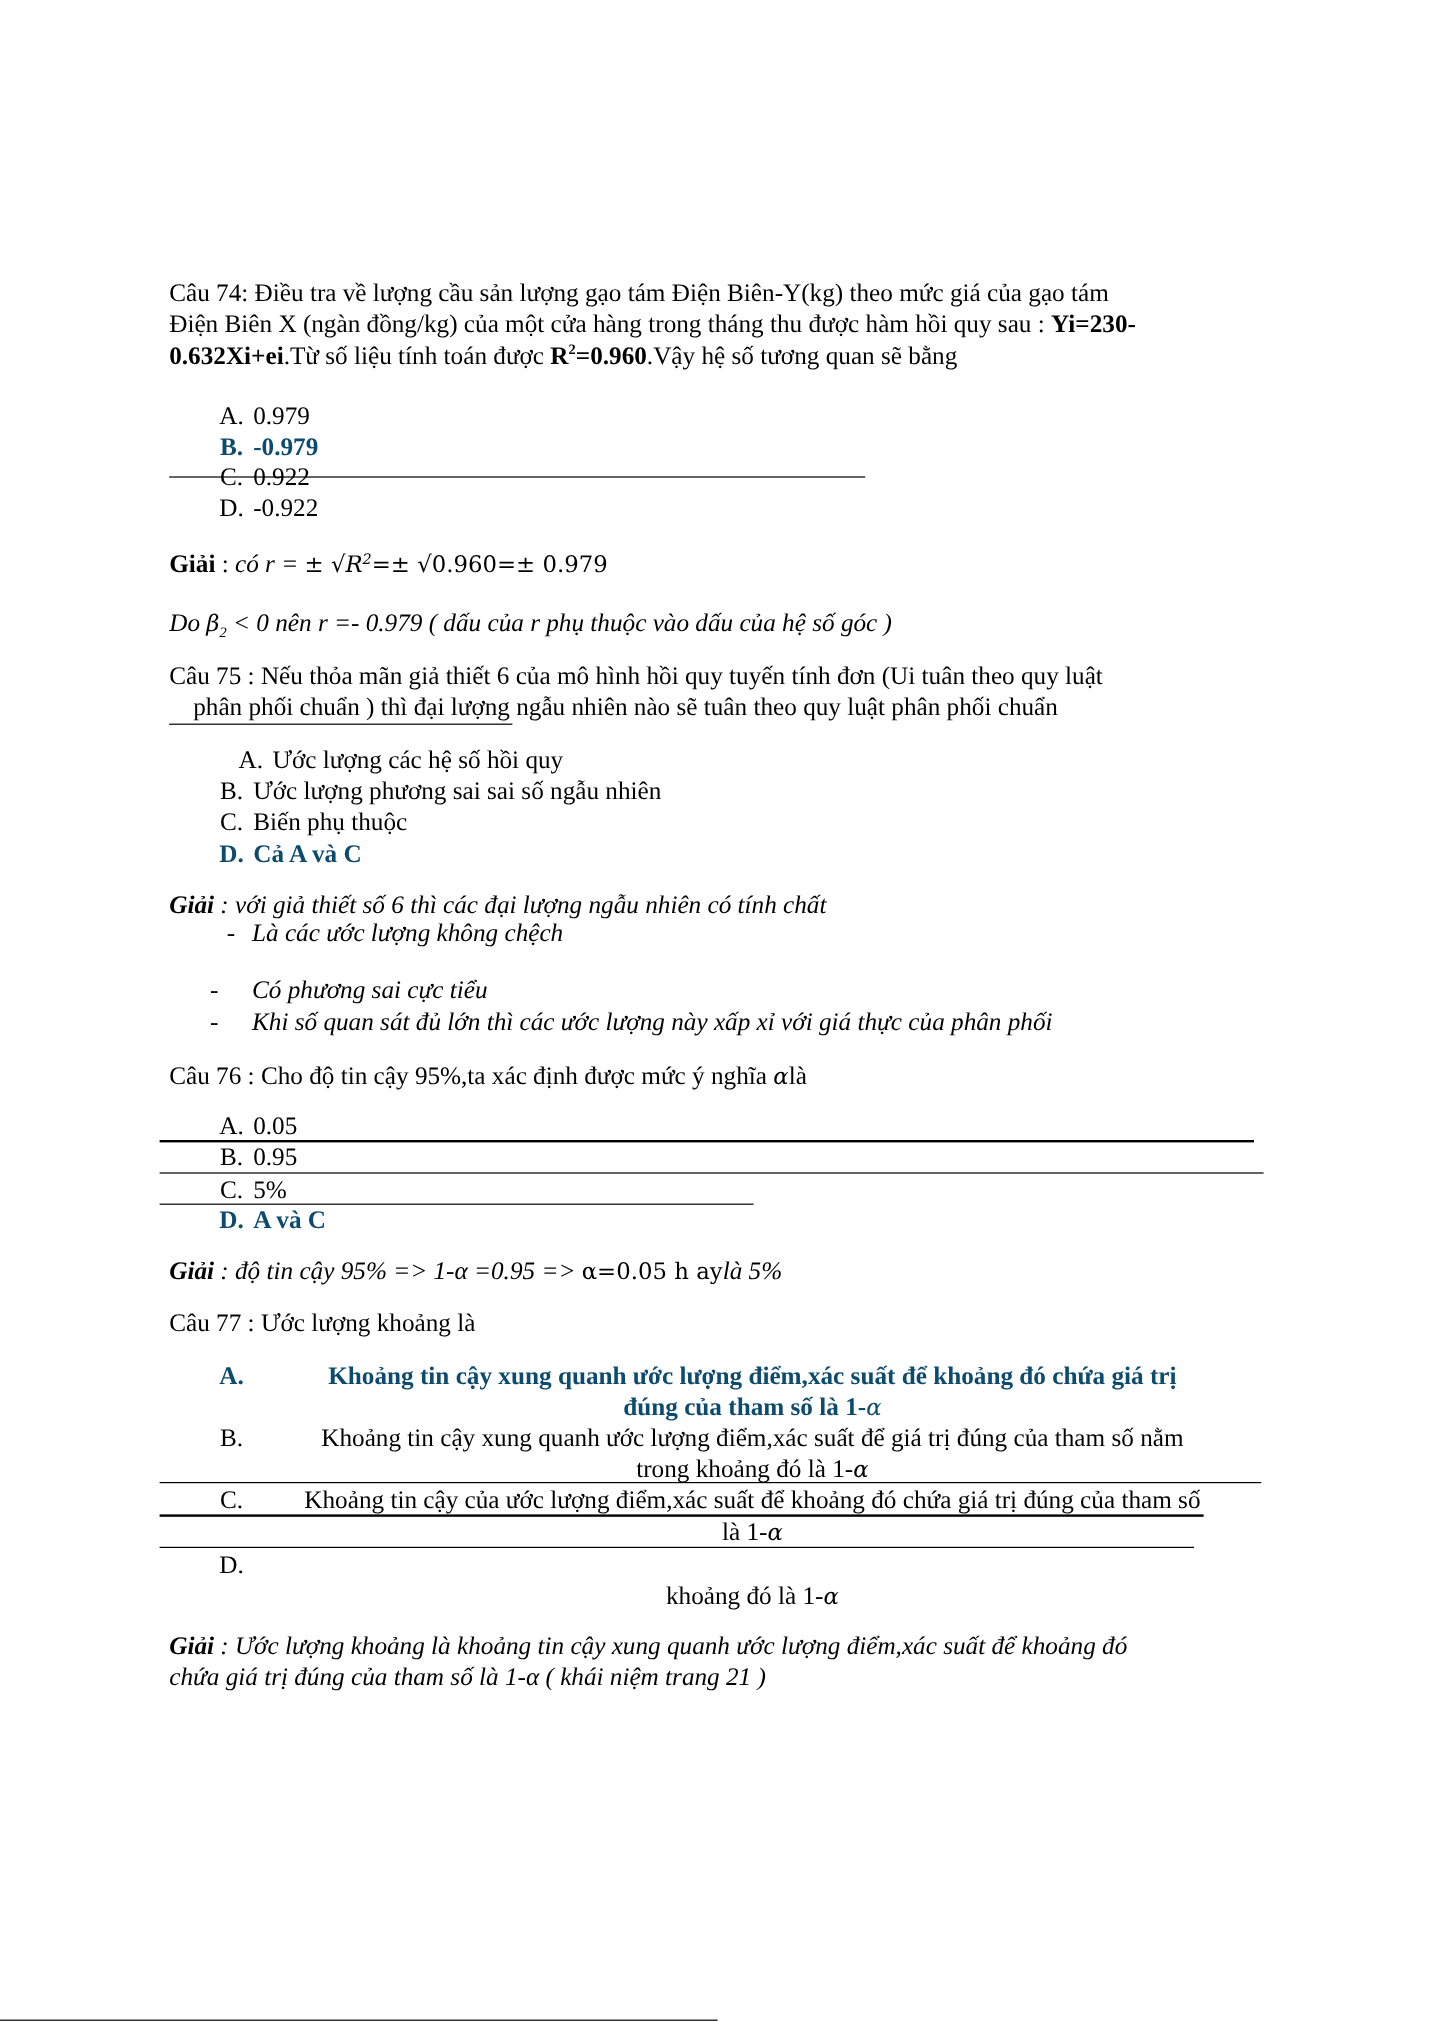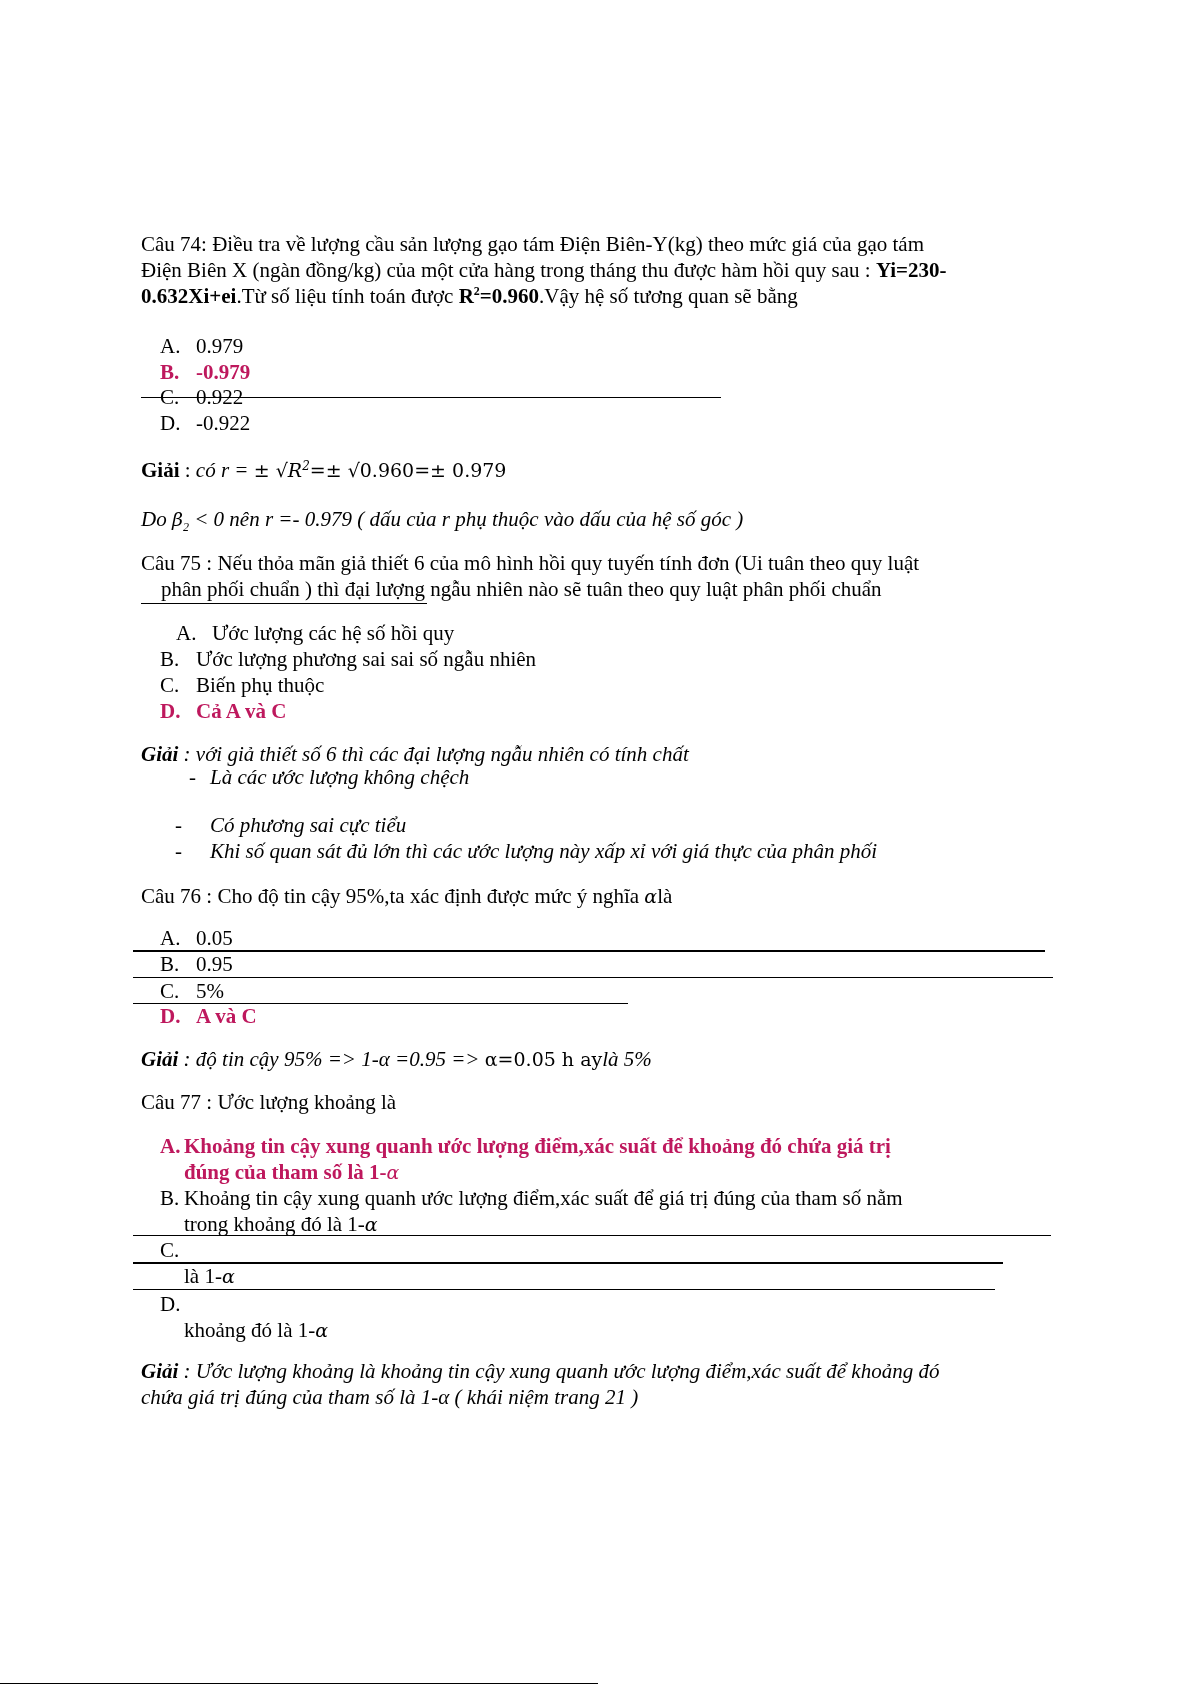--- a/index.html
+++ b/index.html
@@ -3,26 +3,26 @@
   <meta charset="utf-8">
   <style>
     html, body { margin: 0; padding: 0; background: #ffffff; }
     body {
       width: 1191px; height: 1685px; position: relative; overflow: hidden;
       font-family: "Liberation Serif", "DejaVu Serif", serif;
       color: #000; font-size: 21px; line-height: 26px;
     }
     .abs { position: absolute; }
     .para { left: 141px; width: 900px; }
-    .opt { left: 160px; }
+    .opt { left: 175px; text-align: center; }
     .opt .lbl { display: inline-block; width: 36px; }
     .opt.wrap { width: 880px; }
     .opt.wrap .lbl { position: absolute; left: 0; }
     .opt.wrap .txt { display: block; margin-left: 24px; }
-    .red { color: #be185d; font-weight: bold; }
+    .red { color: #0c4a6e; font-weight: bold; }
     .b { font-weight: bold; }
     .i { font-style: italic; }
     .hline { position: absolute; height: 0; border-top: 1.5px solid #000; }
     .hline.thick { border-top-width: 2px; }
     .bullet { left: 175px; font-style: italic; }
     .bullet .dash { display: inline-block; width: 35px; font-style: normal; }
     .math { font-family: "DejaVu Serif", serif; font-size: 19px; }
     sup { font-size: 12px; line-height: 0; }
     sub { font-size: 12px; line-height: 0; }
   </style>
@@ -89,21 +89,21 @@
   <span class="lbl">A.</span>
   <span class="txt"><span>Khoảng tin cậy xung quanh ước lượng điểm,xác suất để khoảng đó chứa giá trị</span><br><span>đúng của tham số là 1-</span><span class="math i" style="font-weight:normal">α</span></span>
 </div>
 <div class="abs opt wrap" style="top:1185px;">
   <span class="lbl">B.</span>
   <span class="txt"><span>Khoảng tin cậy xung quanh ước lượng điểm,xác suất để giá trị đúng của tham số nằm</span><br><span>trong khoảng đó là 1-</span><span class="math i">α</span></span>
 </div>
 <div class="hline" style="top:1235px; left:133px; width:918px;"></div>
 <div class="abs opt wrap" style="top:1237px;">
   <span class="lbl">C.</span>
-  <span class="txt"><br><span>là 1-</span><span class="math i">α</span></span>
+  <span class="txt"><span>Khoảng tin cậy của ước lượng điểm,xác suất để khoảng đó chứa giá trị đúng của tham số</span><br><span>là 1-</span><span class="math i">α</span></span>
 </div>
 <div class="hline thick" style="top:1262px; left:133px; width:870px;"></div>
 <div class="hline" style="top:1289px; left:133px; width:862px;"></div>
 <div class="abs opt wrap" style="top:1291px;">
   <span class="lbl">D.</span>
   <span class="txt"><br><span>khoảng đó là 1-</span><span class="math i">α</span></span>
 </div>
 
 <div class="abs para i" style="top:1358px;">
   <span class="b">Giải</span><span> : Ước lượng khoảng là khoảng tin cậy xung quanh ước lượng điểm,xác suất để khoảng đó</span>

